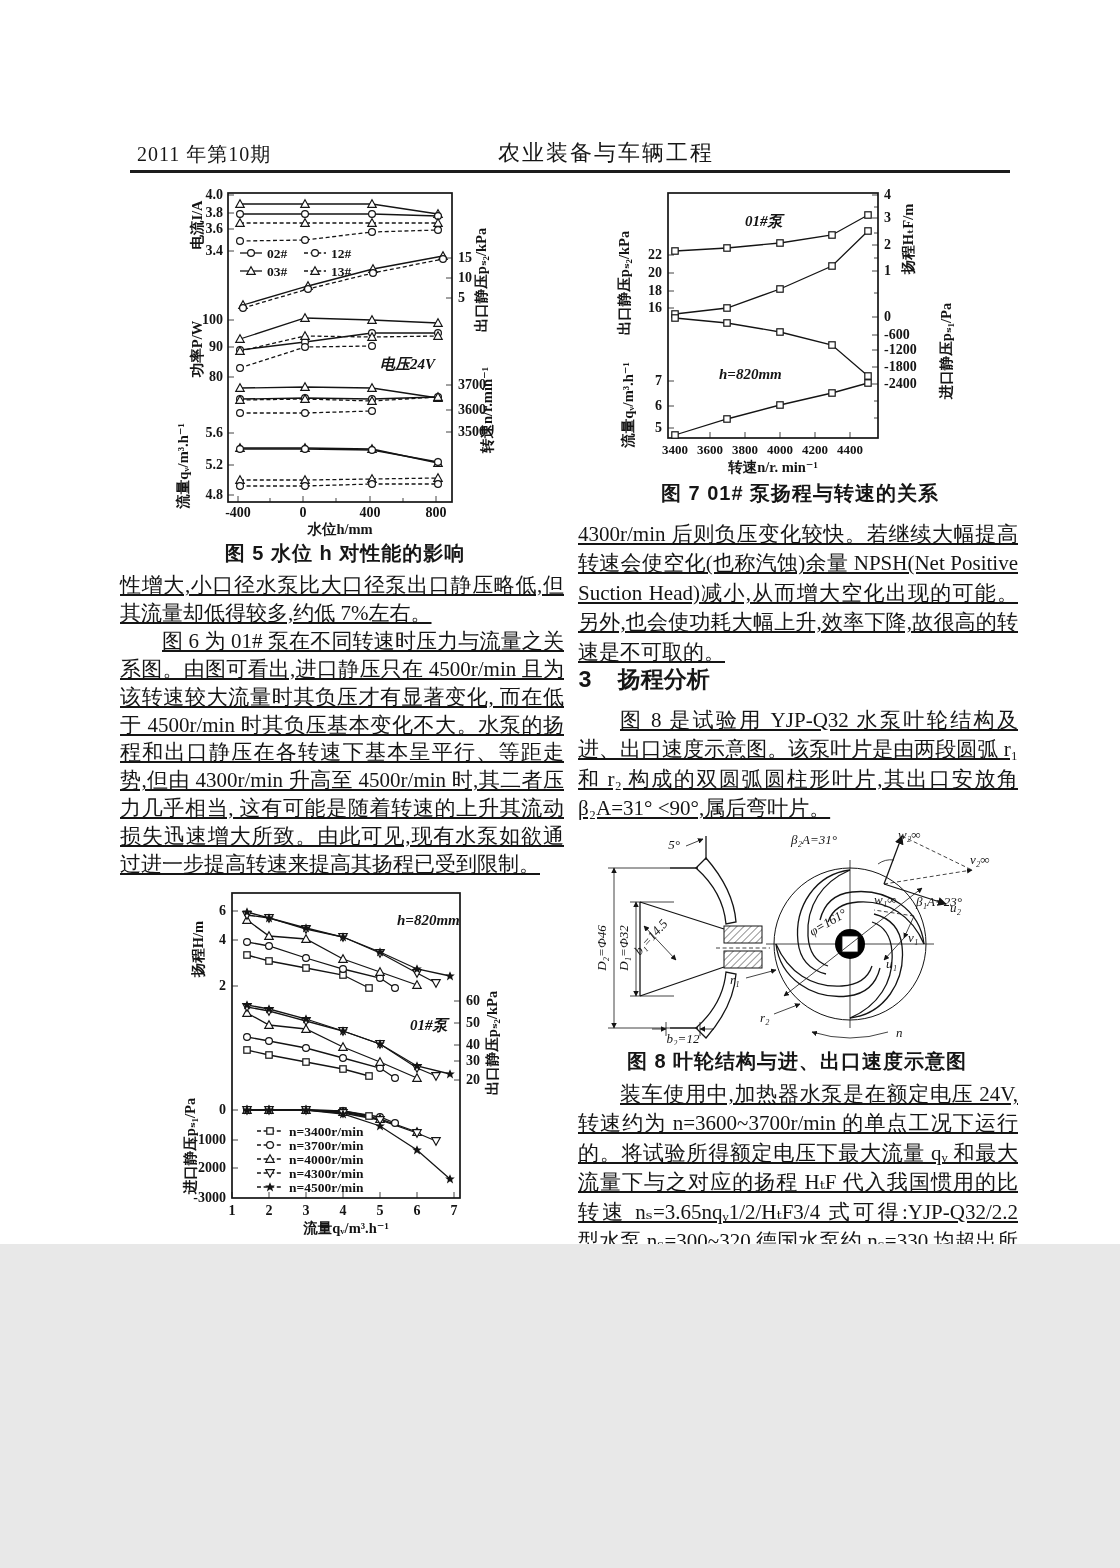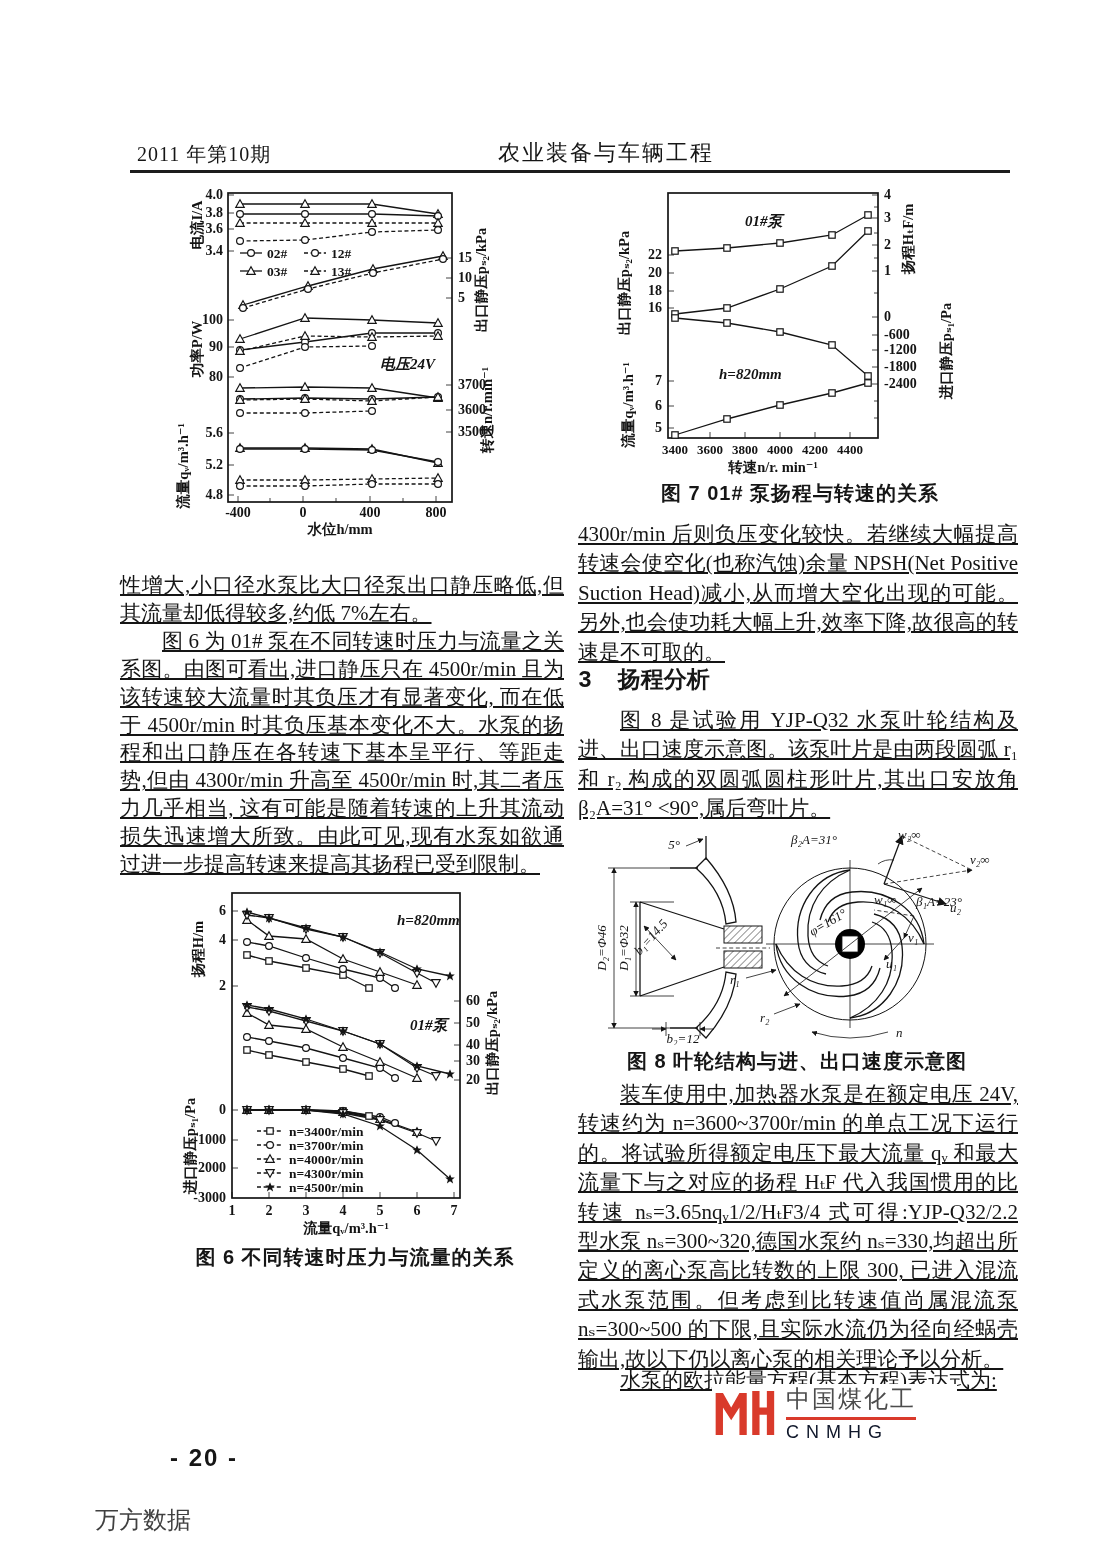--- a/index.html
+++ b/index.html
@@ -1,16 +1,16 @@
 <!DOCTYPE html>
 <html><head>
 <meta charset="utf-8">
 <style>
   html,body{margin:0;padding:0;background:#e8e8e8;}
-  #page{position:relative;width:1120px;height:1568px;background:#ffffff;margin:0 auto;
+  #page{position:relative;width:1120px;height:1244px;background:#ffffff;margin:0 auto;
         font-family:"Liberation Serif","DejaVu Serif",serif;color:#161616;overflow:hidden;}
   .hdr-issue{position:absolute;left:137px;top:141px;font-size:20px;letter-spacing:1px;}
   .hdr-journal{position:absolute;left:498px;top:138px;font-size:22px;font-weight:normal;
                font-family:"Liberation Sans","DejaVu Sans",sans-serif;letter-spacing:2px;}
   .hdr-rule{position:absolute;left:130px;top:170px;width:880px;height:3px;background:#1c1c1c;}
   .fig{position:absolute;}
   .fig text{font-family:"Liberation Serif","DejaVu Serif",serif;fill:#141414;}
   .fig .tk{font-size:14px;font-weight:bold;}
   .fig .tks{font-size:13px;font-weight:bold;}
   .fig .axt{font-size:14.5px;font-weight:bold;}
@@ -232,20 +232,21 @@
       <text class="tk" x="288" y="334">800</text>
     </g>
     <text class="ann" x="232" y="186">电压24V</text>
     <text class="axt" x="192" y="351" text-anchor="middle">水位h/mm</text>
     <text class="axt" transform="rotate(-90 54 42)" x="54" y="42" text-anchor="middle">电流I/A</text>
     <text class="axt" transform="rotate(-90 54 166)" x="54" y="166" text-anchor="middle">功率P/W</text>
     <text class="axt" transform="rotate(-90 40 283)" x="40" y="283" text-anchor="middle">流量qᵥ/m³.h⁻¹</text>
     <text class="axt" transform="rotate(-90 338 97)" x="338" y="97" text-anchor="middle">出口静压pₛ₂/kPa</text>
     <text class="axt" transform="rotate(-90 344 227)" x="344" y="227" text-anchor="middle">转速n/r.min⁻¹</text>
   </svg>
+  <div class="caption" style="left:150px;top:540px;width:390px">图 5  水位 h 对性能的影响</div>
 
   <div class="btxt lcol" style="left:120px;top:572px">
     <p>性增大,小口径水泵比大口径泵出口静压略低,但其流量却低得较多,约低 7%左右。</p>
     <p class="ind">图 6 为 01# 泵在不同转速时压力与流量之关系图。由图可看出,进口静压只在 4500r/min 且为该转速较大流量时其负压才有显著变化, 而在低于 4500r/min 时其负压基本变化不大。水泵的扬程和出口静压在各转速下基本呈平行、等距走势,但由 4300r/min 升高至 4500r/min 时,其二者压力几乎相当, 这有可能是随着转速的上升其流动损失迅速增大所致。由此可见,现有水泵如欲通过进一步提高转速来提高其扬程已受到限制。</p>
   </div>
 
   <svg class="fig" style="left:145px;top:883px" width="420" height="358" viewBox="0 0 420 358">
     <rect x="87" y="10" width="228" height="305" class="box" fill="none" stroke="#141414"></rect>
     <g>
       <path d="M87,28h6 M87,57h6 M87,103h6 M87,227h6 M87,257h6 M87,285h6" class="thin"></path>

